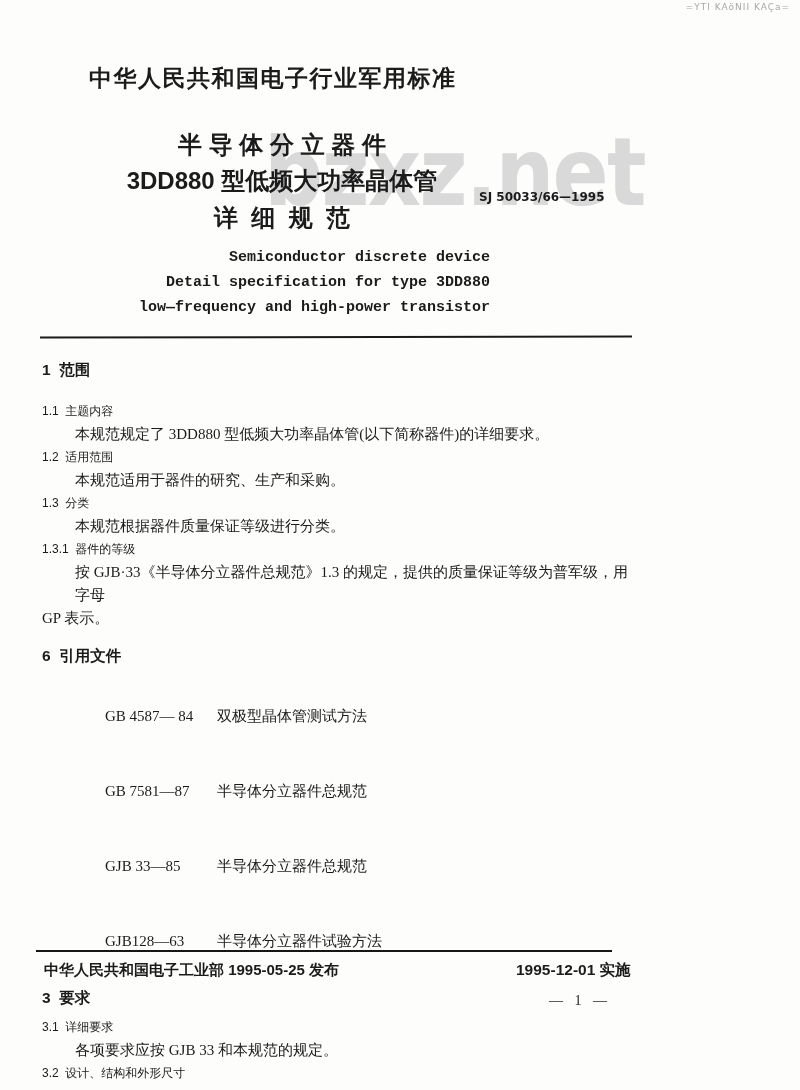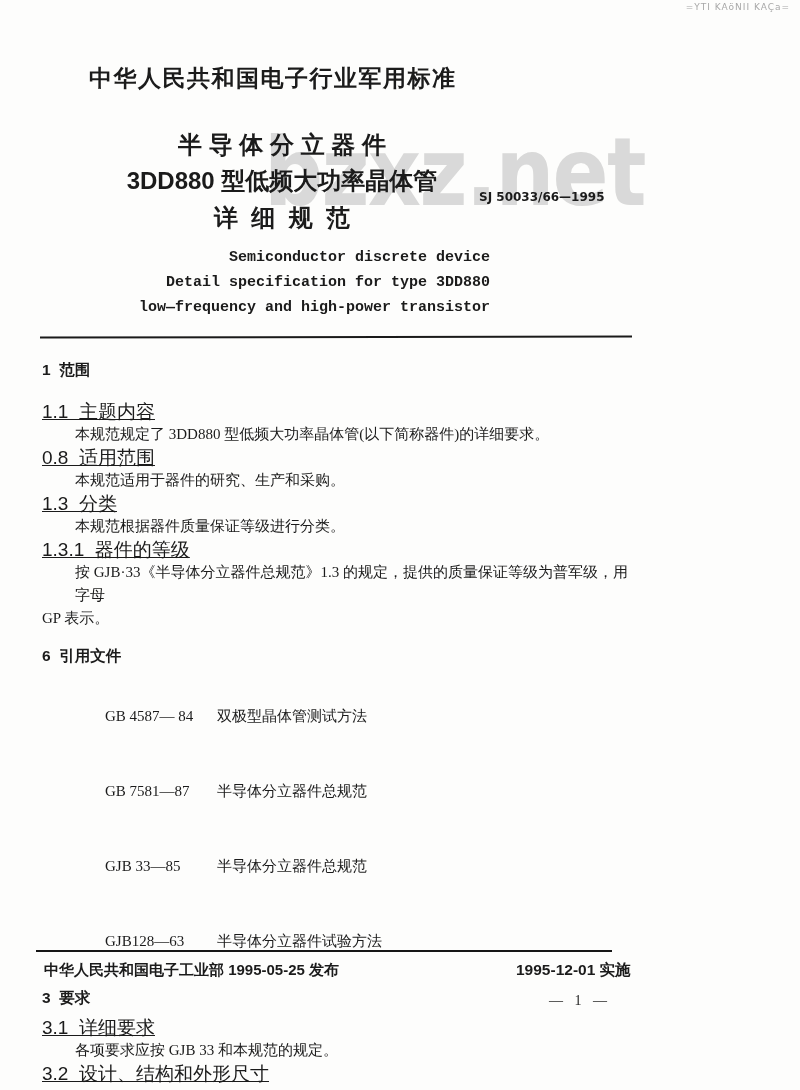--- a/index.html
+++ b/index.html
@@ -70,22 +70,21 @@
     position:absolute; left:42px; top:358px; width:600px; z-index:1;
     font-size:15px;
   }
   .line { line-height:23px; white-space:pre-wrap; }
   .h1 {
     font-family:"Liberation Sans", sans-serif;
     font-weight:bold; font-size:15.5px;
   }
   .h2 {
     font-family:"Liberation Sans", sans-serif;
-    font-size:19px;
-    text-decoration:underline;
+    font-size:12px;
   }
   .p { padding-left:33px; }
   .mt-a { margin-top:19px; }
   .mt-b { margin-top:14px; }
   .mt-c { margin-top:7px; }
 
   .refs { margin-top:12px; padding-left:33px; }
   .ref-row { line-height:25px; white-space:pre; }
   .ref-code { display:inline-block; width:112px; }
 
@@ -134,21 +133,21 @@
   </div>
 
   <div class="rule-top"></div>
 
   <div class="doc-body">
     <div class="line h1">1  范围</div>
 
     <div class="line h2 mt-a">1.1  主题内容</div>
     <div class="line p">本规范规定了 3DD880 型低频大功率晶体管(以下简称器件)的详细要求。</div>
 
-    <div class="line h2">0.8  适用范围</div>
+    <div class="line h2">1.2  适用范围</div>
     <div class="line p">本规范适用于器件的研究、生产和采购。</div>
 
     <div class="line h2">1.3  分类</div>
     <div class="line p">本规范根据器件质量保证等级进行分类。</div>
 
     <div class="line h2">1.3.1  器件的等级</div>
     <div class="line p">按 GJB·33《半导体分立器件总规范》1.3 的规定，提供的质量保证等级为普军级，用字母</div>
     <div class="line">GP 表示。</div>
 
     <div class="line h1 mt-b">6  引用文件</div>

